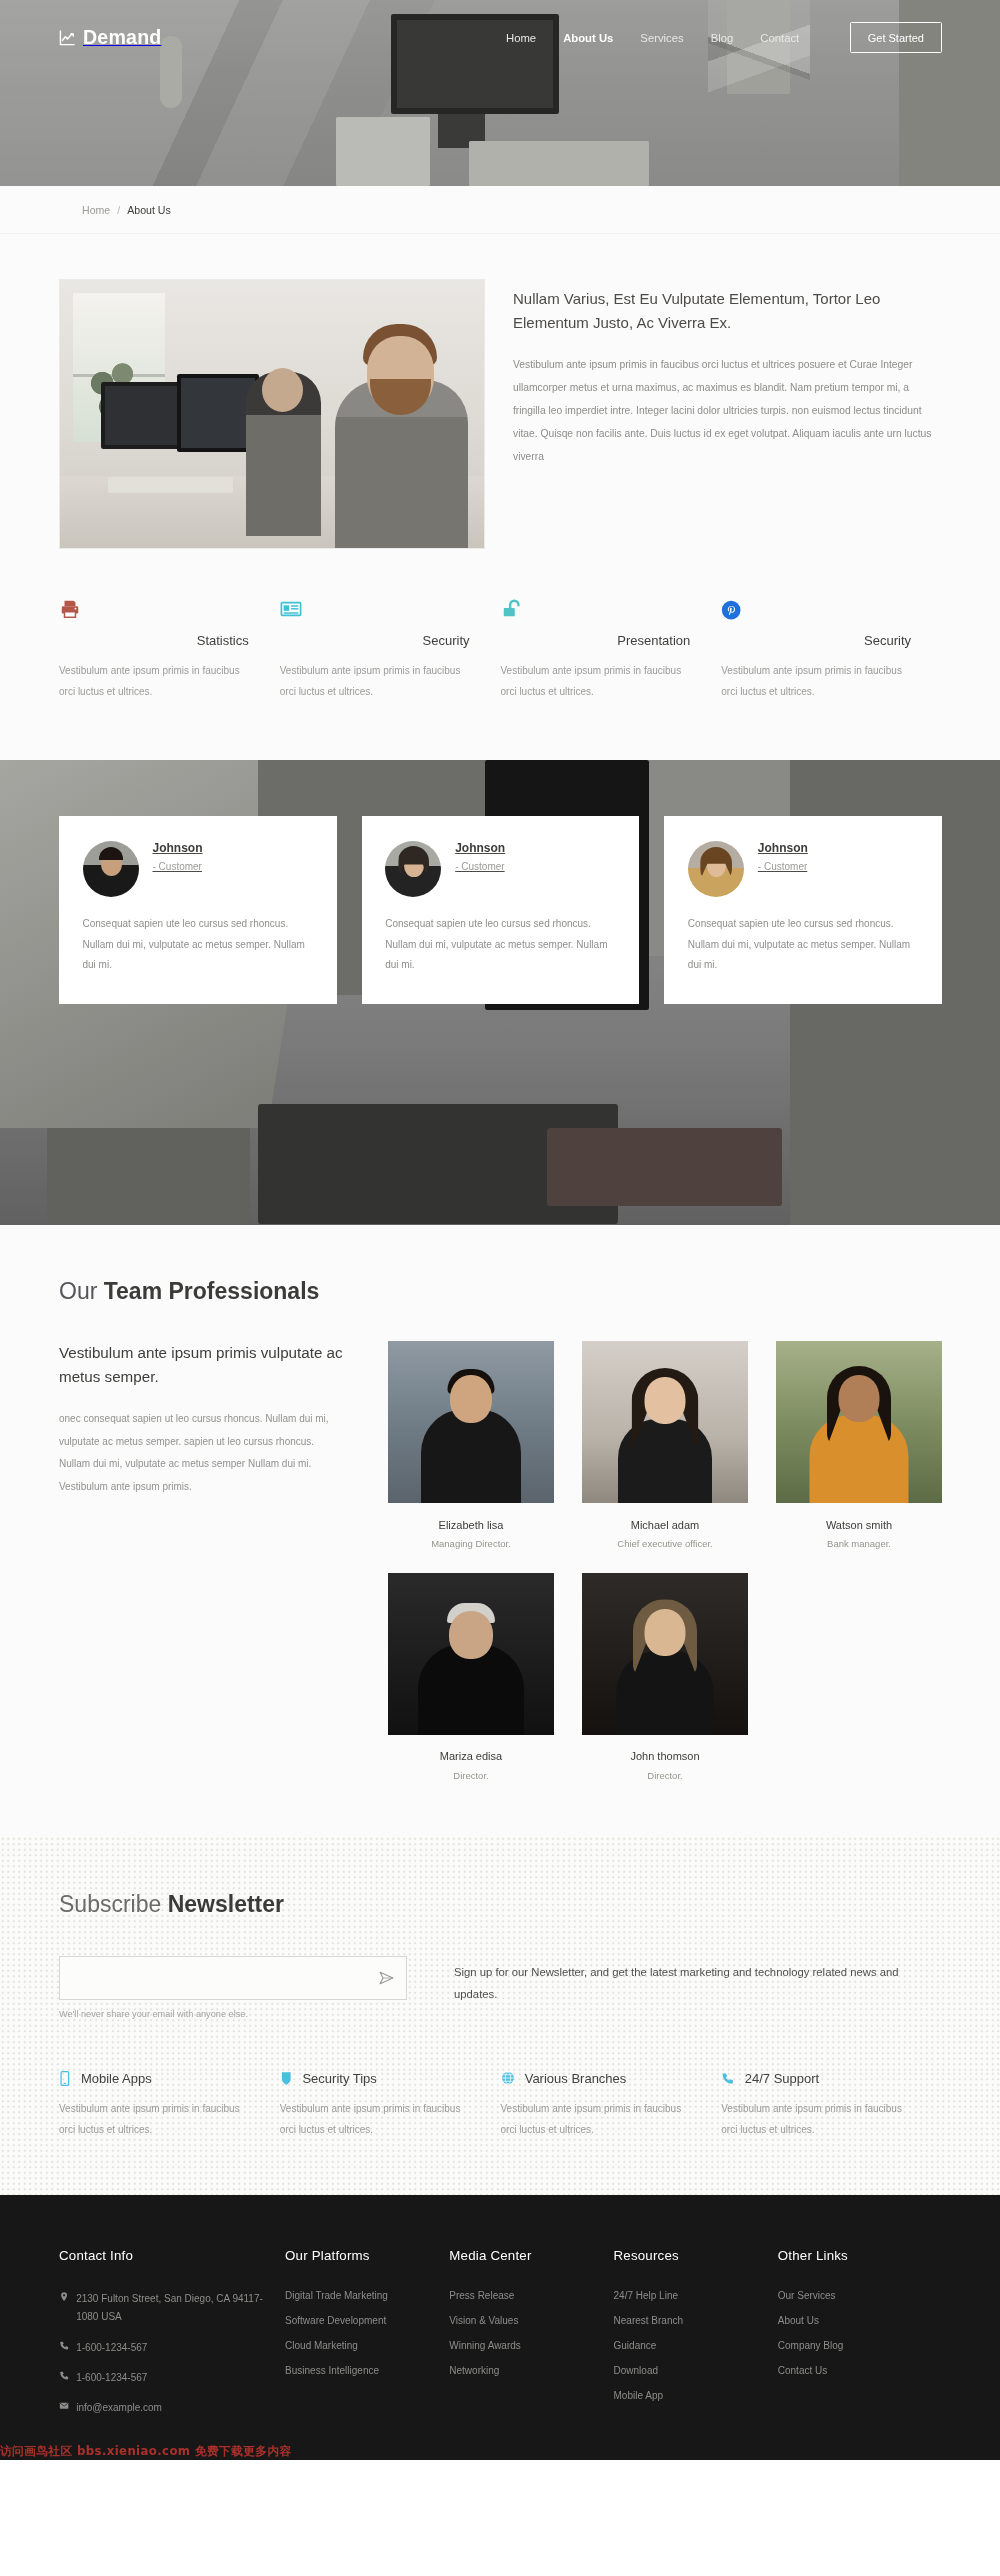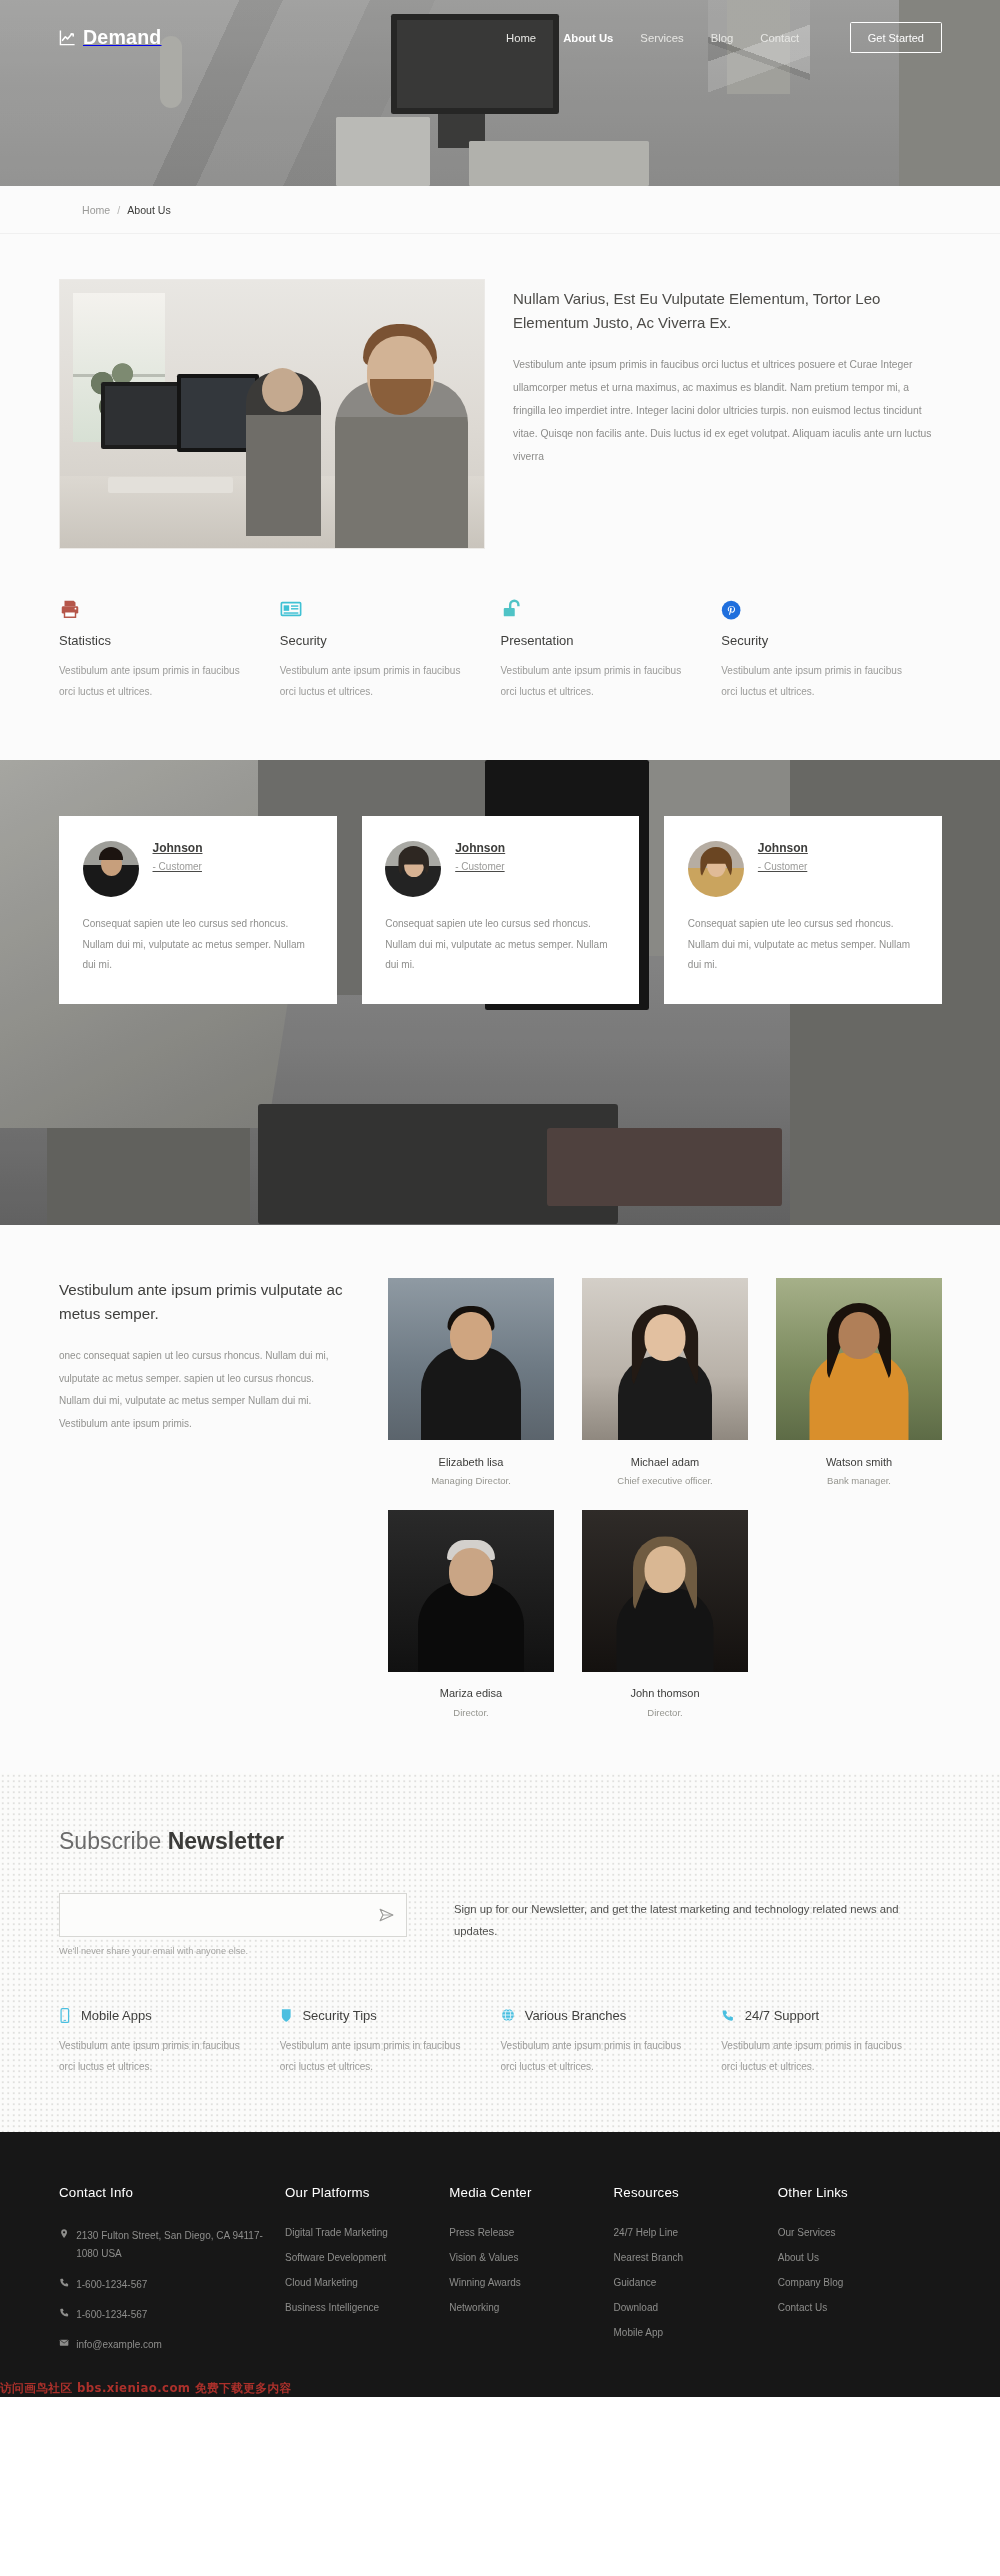--- a/index.html
+++ b/index.html
@@ -137,21 +137,21 @@
   }
 
   
   .features{
     background:#fbfbfb;
     padding:41px 59px 58px 59px;
     display:flex;gap:0;
   }
   .feature{width:25%;padding-right:31px;}
   .feature-icon{height:30px;margin-bottom:12.5px;display:flex;align-items:flex-end;}
-  .feature-title{font-size:13px;color:#3f3f3d;font-weight:400;margin-bottom:12.5px;}
+  .feature-title{font-size:13px;color:#3f3f3d;font-weight:400;margin-bottom:12.5px;text-align:right;}
   .feature-desc{font-size:10px;line-height:2.1;color:#9b9b99;}
 
   
   .feedback{
     position:relative;height:465px;overflow:hidden;background:#8f8f8a;
   }
   .fb-photo{
     position:absolute;inset:0;
     background:linear-gradient(180deg,#a8a8a3 0%, #9b9b96 30%, #8b8b86 62%, #6f6f6b 100%);
     filter:grayscale(1);
@@ -459,20 +459,21 @@
               <div class="fb-role">- Customer</div>
             </div>
           </div>
           <p class="fb-quote">Consequat sapien ute leo cursus sed rhoncus. Nullam dui mi, vulputate ac metus semper. Nullam dui mi.</p>
         </div>
       </div>
     </div>
   </section>
 
   <section class="team">
+    <h2 class="team-heading"><span>Our </span><b>Team Professionals</b></h2>
     <div class="team-row">
       <div class="team-left">
         <h3 class="team-sub">Vestibulum ante ipsum primis vulputate ac metus semper.</h3>
         <p class="team-body">onec consequat sapien ut leo cursus rhoncus. Nullam dui mi, vulputate ac metus semper. sapien ut leo cursus rhoncus. Nullam dui mi, vulputate ac metus semper Nullam dui mi. Vestibulum ante ipsum primis.</p>
       </div>
       <div class="team-grid">
         <div class="member-card m1">
           <div class="member-photo">
               <div class="mp-fig"></div>
               <div class="mp-hair"></div>

